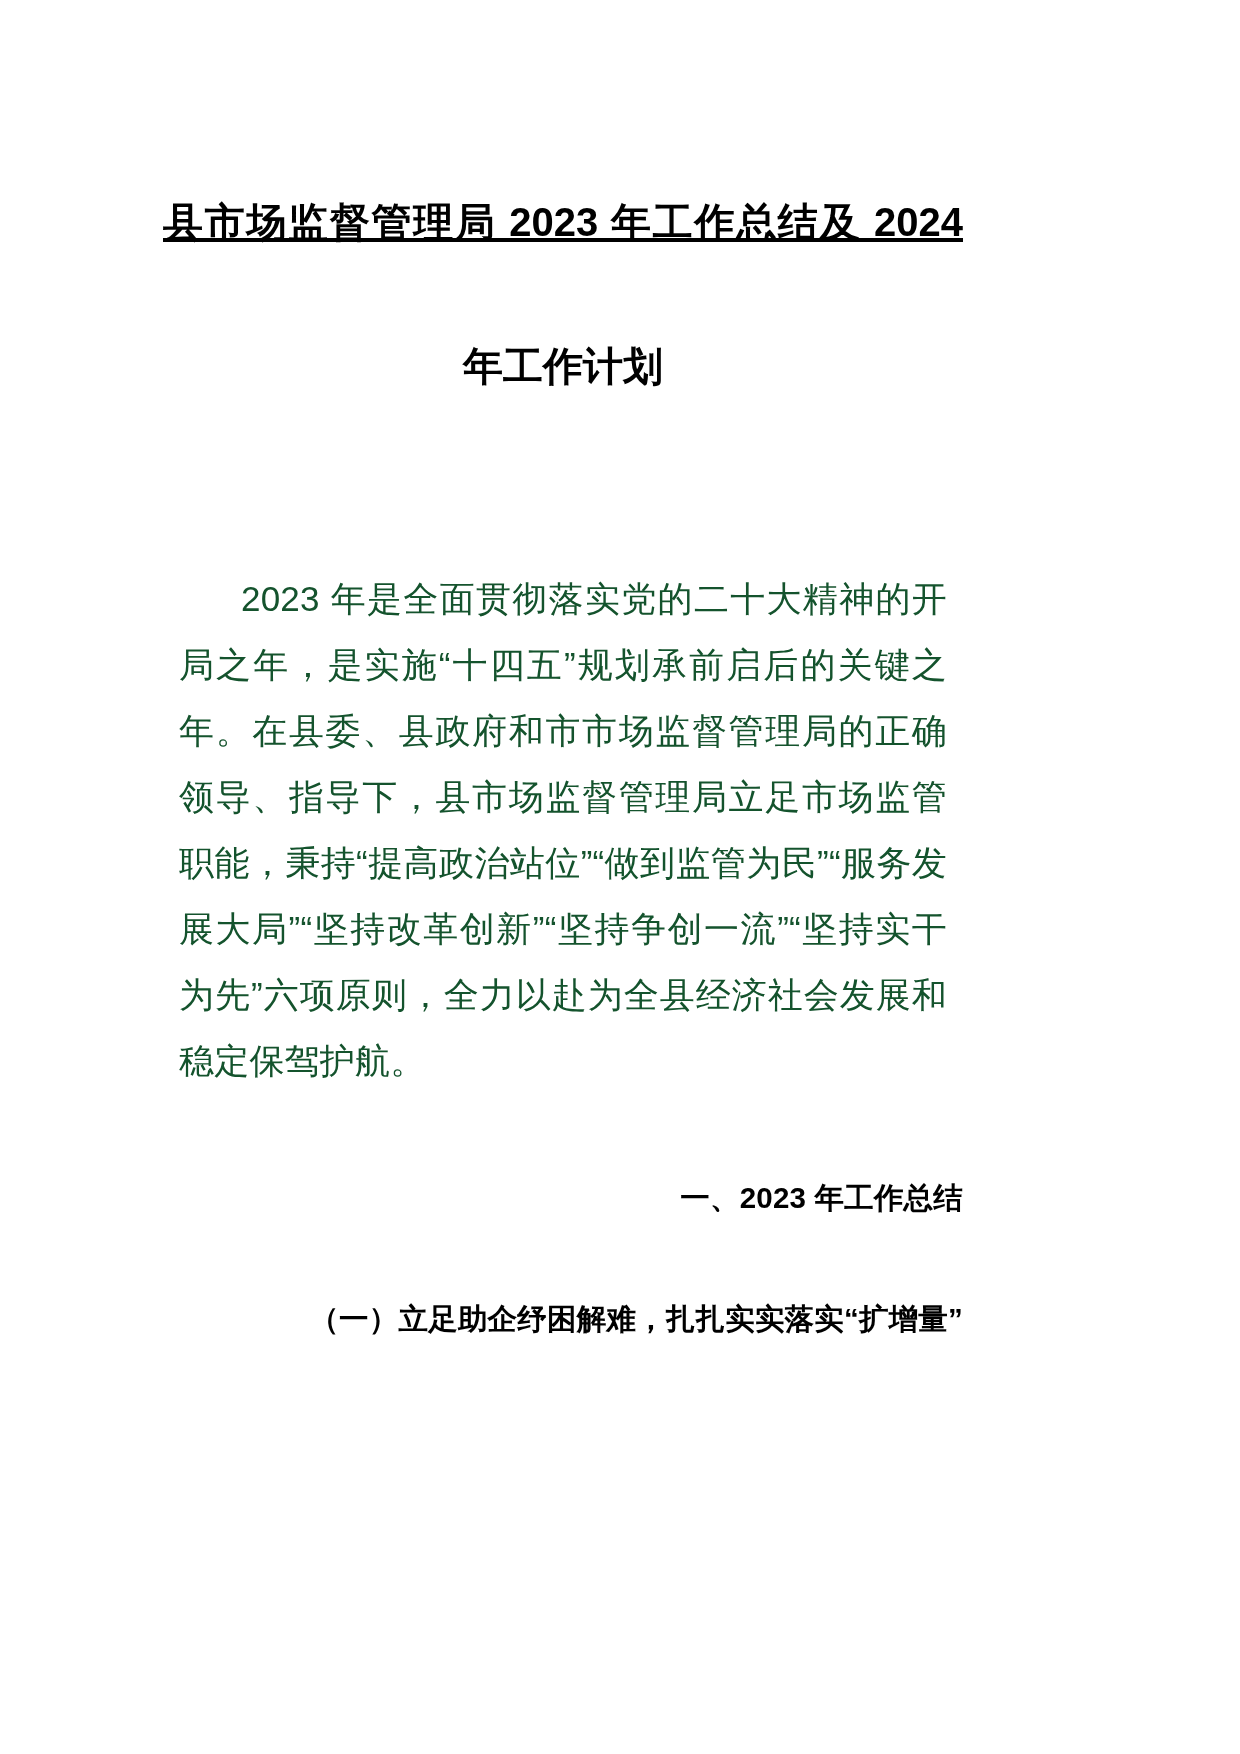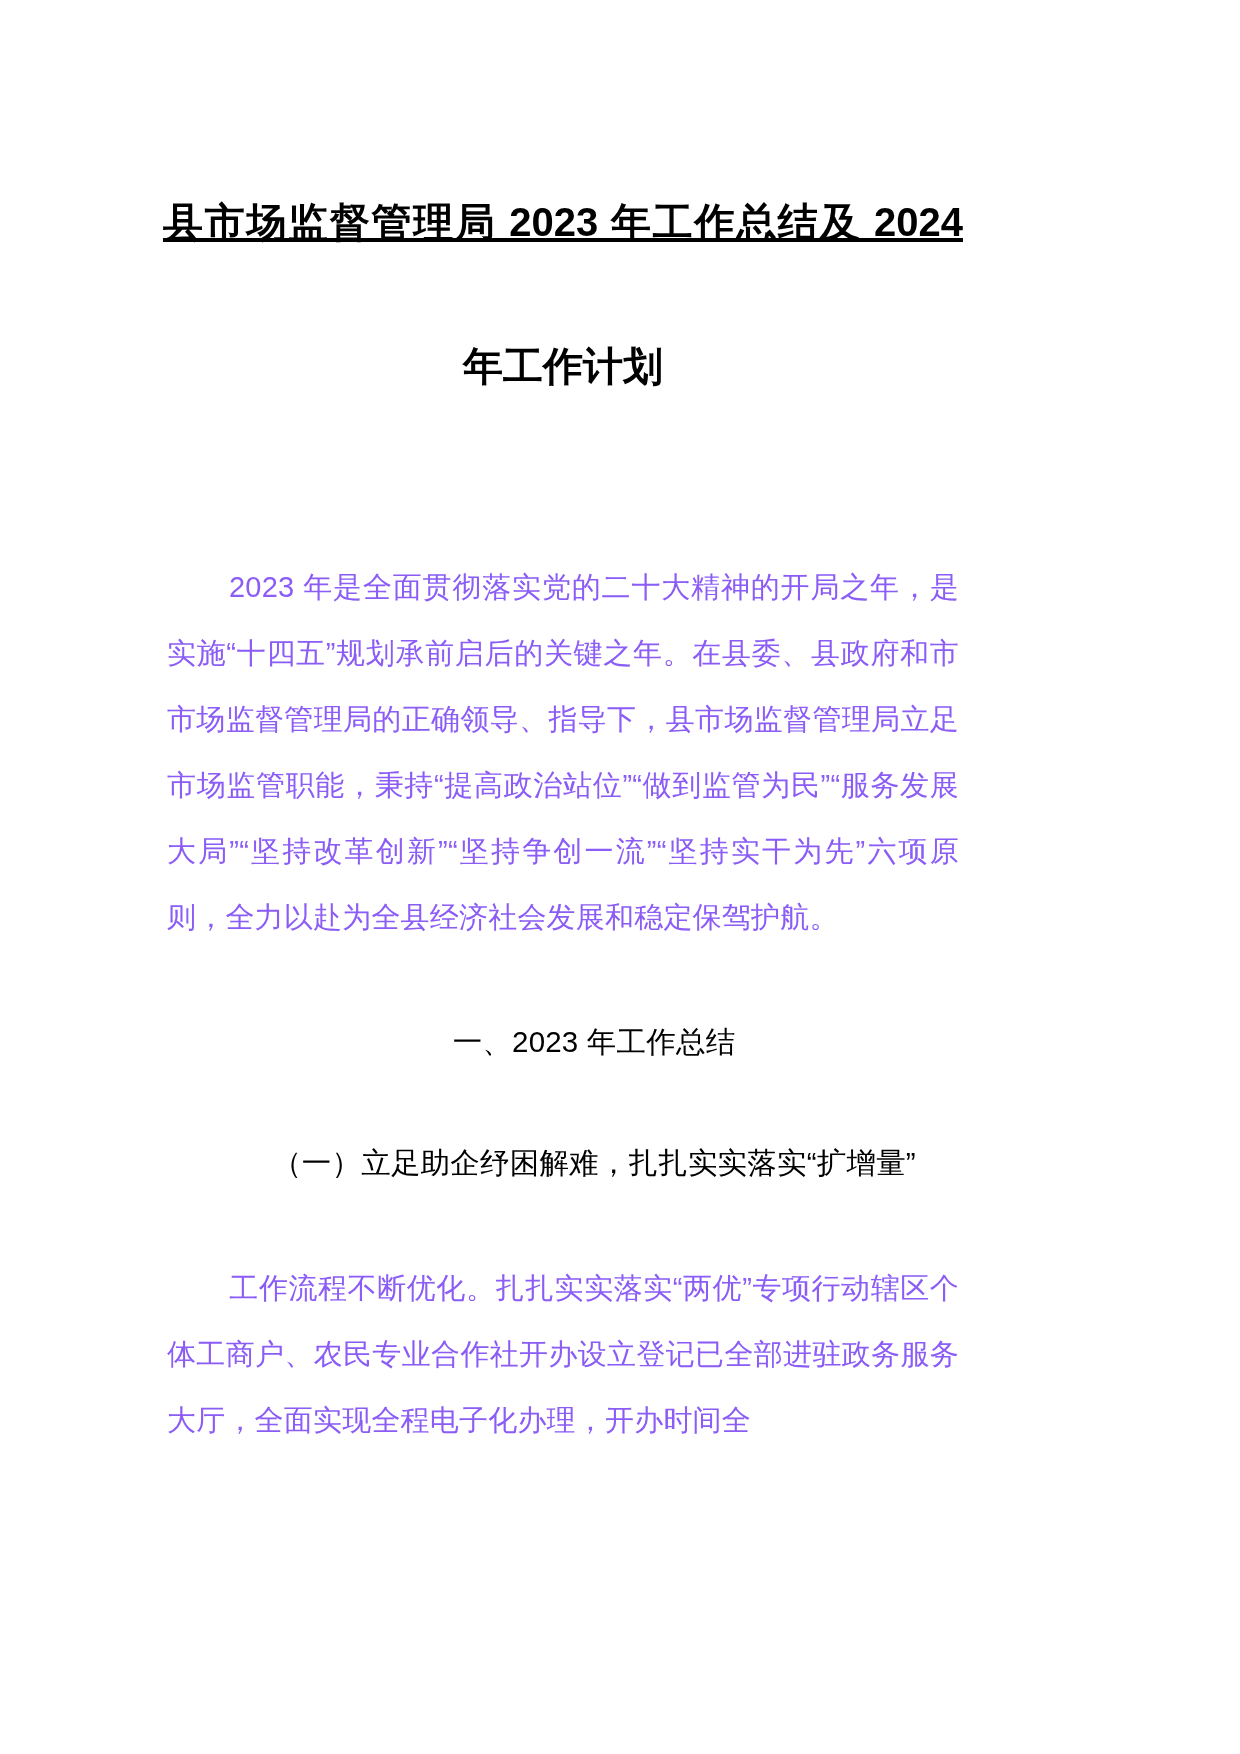--- a/index.html
+++ b/index.html
@@ -46,46 +46,46 @@
     white-space: normal;
     text-decoration: underline;
   }
   .title-line.l2 {
   }
 
   
   .gap-after-title { height: 112px; }
 
   p.body-para {
-    margin: 4px;
-    font-size: 29px;
+    margin: 16px;
+    font-size: 35px;
     line-height: 66px;
     text-align: justify;
     text-align-last: left;
     text-justify: inter-ideograph;
     letter-spacing: 0.2px;
-    color: #8b5cf6;
+    color: #14532d;
     word-break: break-all;
   }
   p.body-para .indent {
     display: inline-block;
     width: 62px;
   }
 
   .para-gap { height: 55px; }
 
   h2.section-heading,
   h3.sub-heading {
     margin: 0;
     font-size: 29.5px;
-    font-weight: 400;
+    font-weight: 700;
     line-height: 66px;
     letter-spacing: 0.2px;
     color: #000000;
-    text-align: center;
+    text-align: right;
   }
   h2.section-heading .indent,
   h3.sub-heading .indent {
     display: inline-block;
     width: 62px;
   }
 
   .clip-bottom {
     overflow: hidden;
   }
@@ -108,18 +108,15 @@
     <div class="para-gap"></div>
 
     <h2 class="section-heading"><span class="indent"></span><span>一、2023 年工作总结</span></h2>
 
     <div class="para-gap"></div>
 
     <h3 class="sub-heading"><span class="indent"></span><span>（一）立足助企纾困解难，扎扎实实落实“扩增量”</span></h3>
 
     <div class="para-gap"></div>
 
-    <div class="clip-bottom">
-      <p class="body-para"><span class="indent"></span><span>工作流程不断优化。扎扎实实落实“两优”专项行动辖区个体工商户、农民专业合作社开办设立登记已全部进驻政务服务大厅，全面实现全程电子化办理，开办时间全</span></p>
-    </div>
 
   </div>
 </div>
 
 </body></html>

